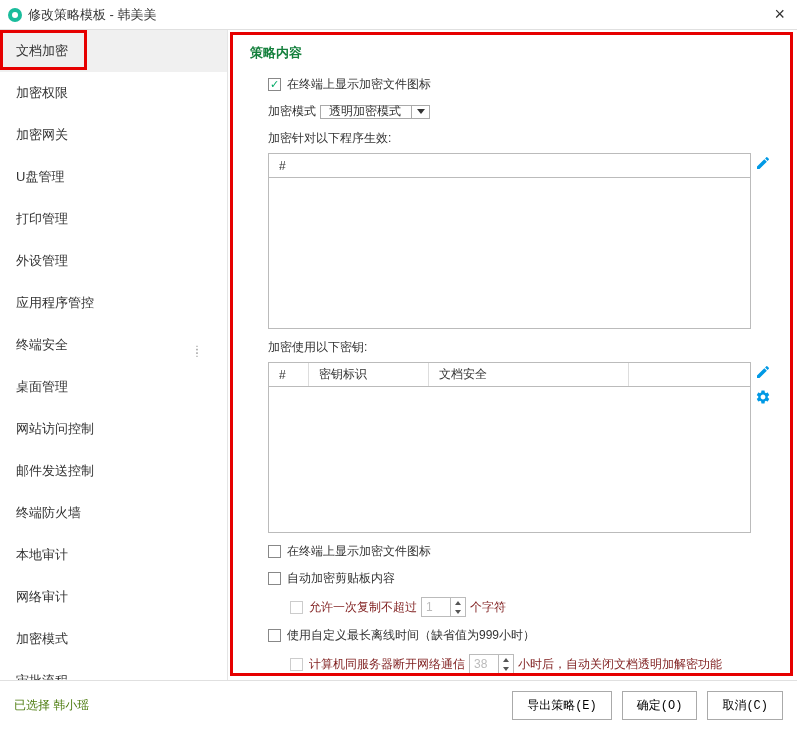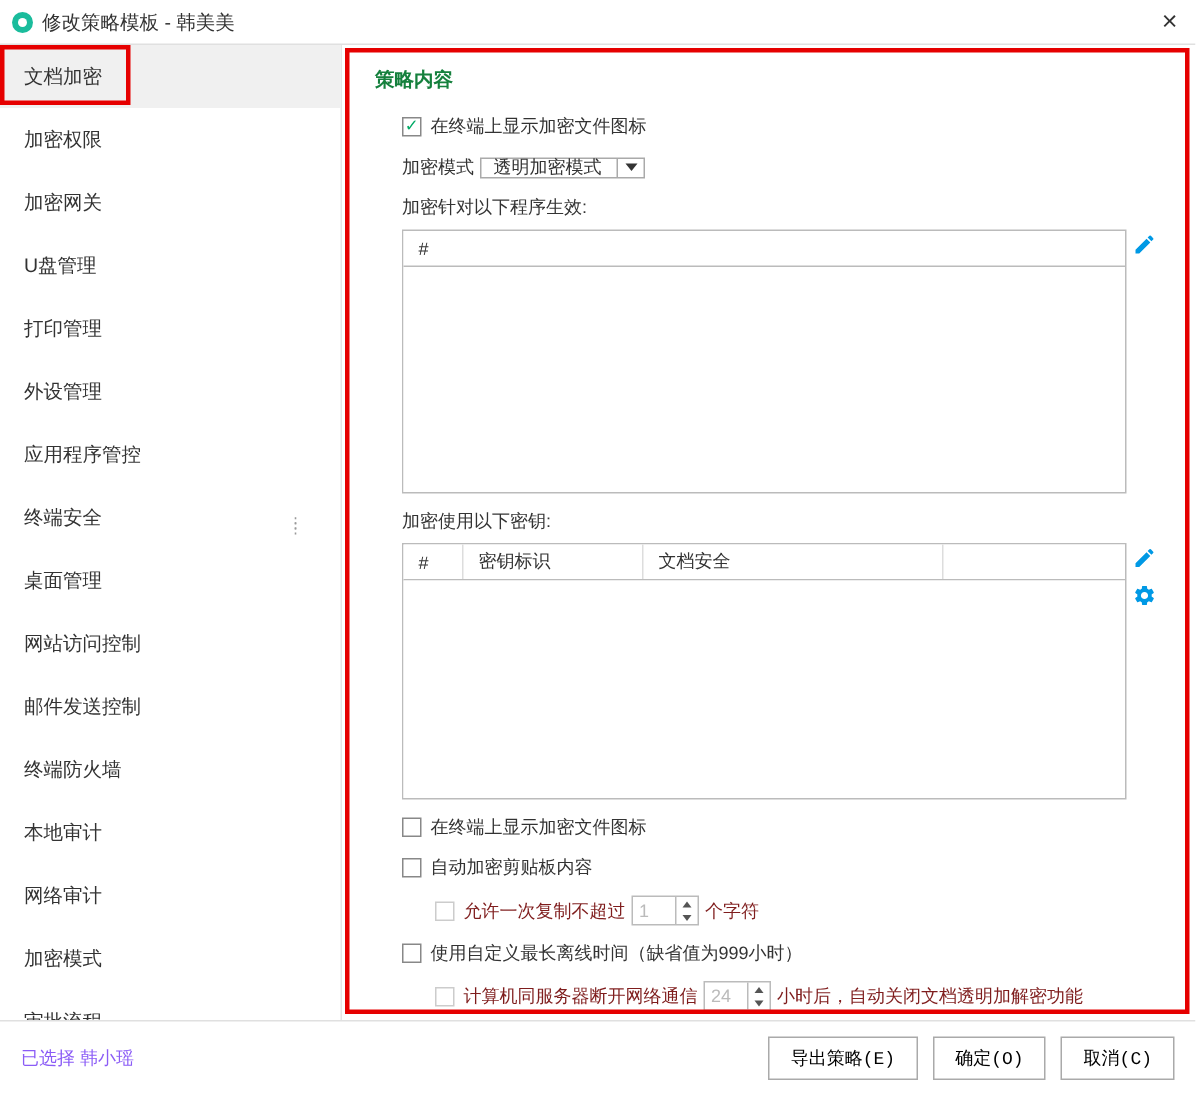--- a/index.html
+++ b/index.html
@@ -43,21 +43,21 @@
 .icon-edit svg, .icon-gear svg { width: 16px; height: 16px; fill: #0099e5; }
 .spinner { display: inline-flex; border: 1px solid #bbb; height: 20px; margin: 0 4px; }
 .spinner-val { width: 28px; text-align: center; padding: 0 4px; display: flex; align-items: center; }
 .spinner-val.disabled { color: #bbb; }
 .spinner-btns { display: flex; flex-direction: column; border-left: 1px solid #bbb; }
 .spinner-btn { height: 10px; width: 14px; display: flex; align-items: center; justify-content: center; font-size: 6px; }
 .spinner-btn::after { content: ""; border-left: 3px solid transparent; border-right: 3px solid transparent; }
 .spinner-btn.up::after { border-bottom: 4px solid #555; }
 .spinner-btn.down::after { border-top: 4px solid #555; }
 .footer { height: 50px; border-top: 1px solid #e0e0e0; display: flex; align-items: center; padding: 0 14px; }
-.footer-status { color: #8b5cf6; flex: 1; }
+.footer-status { color: #4d7c0f; flex: 1; }
 .btn { border: 1px solid #aaa; background: #fff; padding: 5px 14px; margin-left: 10px; font-size: 12px; cursor: pointer; font-family: Liberation Mono, monospace; }
 .drag-handle { position: absolute; left: 192px; top: 348px; color: #999; font-size: 10px; line-height: 3px; }
 </style>
 </head>
 <body>
 
 <div class="titlebar">
   <span class="icon-circle"></span>
   <span class="title">修改策略模板 - 韩美美</span>
   <span class="close">×</span>
@@ -176,21 +176,21 @@
 
       <div class="row">
         <span class="checkbox"></span>
         <span class="label">使用自定义最长离线时间（缺省值为999小时）</span>
       </div>
 
       <div class="row offset">
         <span class="checkbox disabled"></span>
         <span class="label disabled">计算机同服务器断开网络通信</span>
         <span class="spinner">
-          <span class="spinner-val disabled">24</span>
+          <span class="spinner-val disabled">38</span>
           <span class="spinner-btns">
             <span class="spinner-btn up"></span>
             <span class="spinner-btn down"></span>
           </span>
         </span>
         <span class="label disabled">小时后，自动关闭文档透明加解密功能</span>
       </div>
 
     </div>
   </div>

